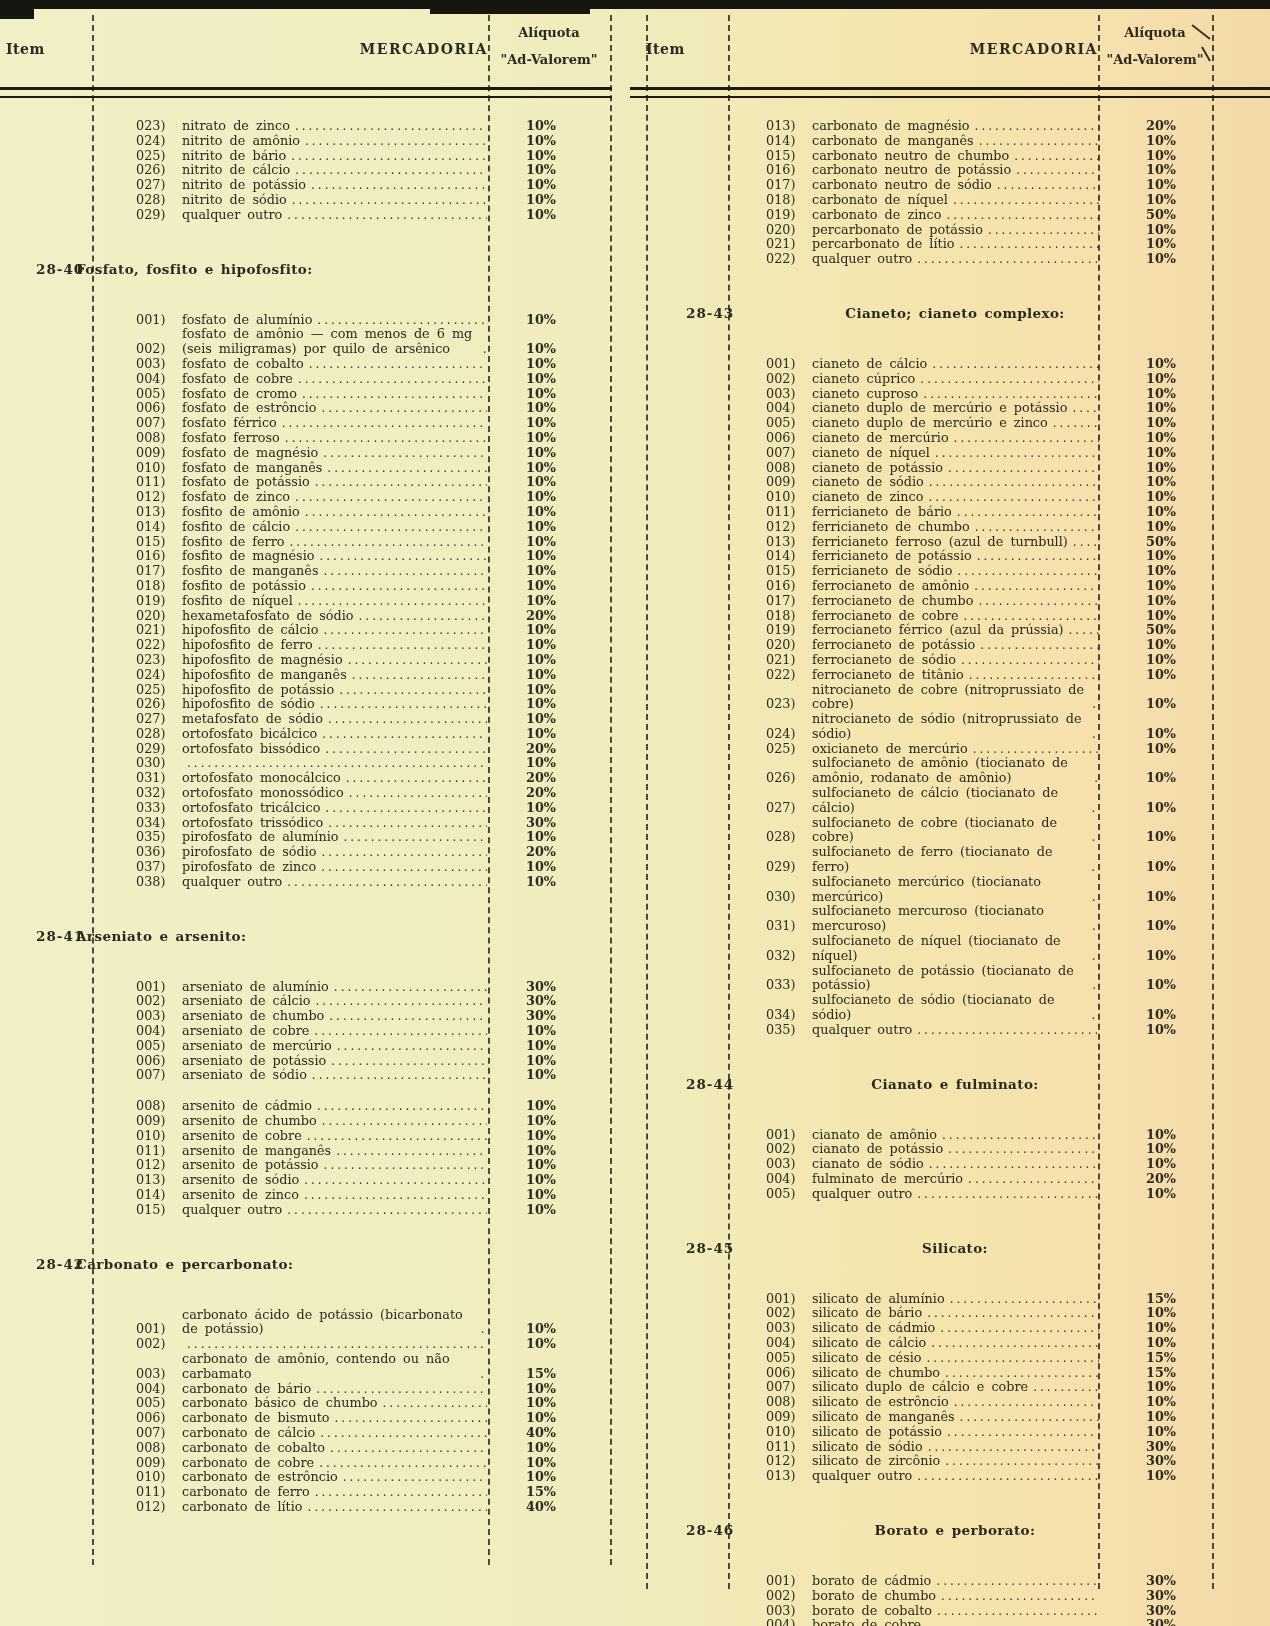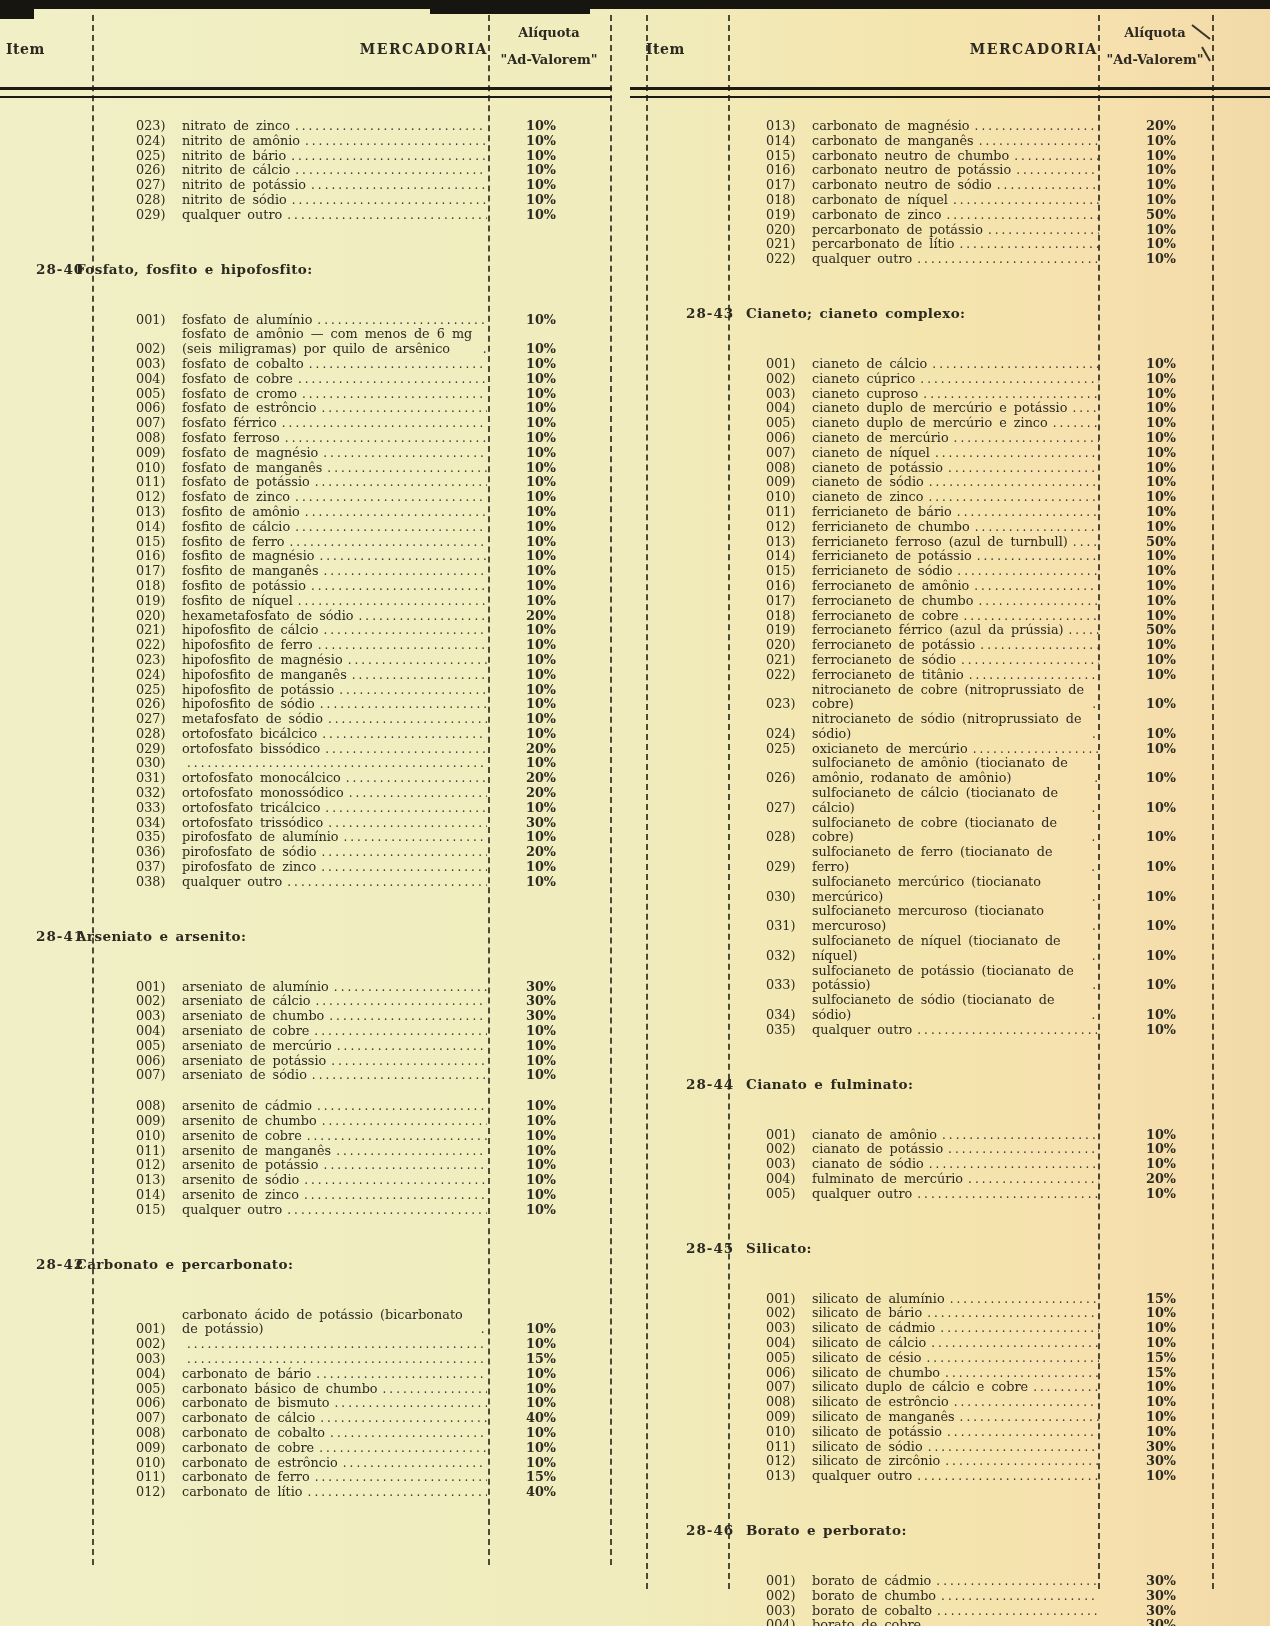--- a/index.html
+++ b/index.html
@@ -29,21 +29,21 @@
   .t-right .dblrule{left:-16px;right:-54px;}
   .penmark{position:absolute;right:2px;top:14px;width:26px;height:40px;}
 
   .tbody{position:absolute;left:0;top:96px;right:0;}
   .section{margin-top:38px;}
   .section.cont{margin-top:14px;}
   .sec-head{position:relative;min-height:16px;margin-bottom:0;}
   .code{position:absolute;top:0;font-weight:bold;font-size:13.5px;letter-spacing:1px;white-space:nowrap;}
   .t-left .code{left:30px;text-align:right;} .t-right .code{left:40px;}
   .title{font-weight:bold;font-size:13.5px;letter-spacing:.4px;word-spacing:2px;}
-  .t-left .title{margin-left:70px;} .t-right .title{margin-left:100px;}
+  .t-left .title{margin-left:70px;} .t-right .title{margin-left:48px;text-align:center;}
   .items{margin-top:36px;}
   .section.cont .items{margin-top:0;}
 
   .row{display:flex;align-items:flex-end;font-size:12.8px;line-height:14.8px;word-spacing:3px;}
   .t-left .row{padding-left:130px;} .t-right .row{padding-left:120px;}
   .row.gap{margin-top:16px;}
   .num{flex:0 0 46px;}
   .tw{flex:0 1 auto;min-width:0;}
   .lead{flex:1 1 8px;overflow:hidden;white-space:nowrap;letter-spacing:3px;font-size:12px;color:#3a372e;margin:0 3px 0 5px;}
   .val{flex:0 0 124px;box-sizing:border-box;padding-left:36px;font-weight:bold;font-size:12.8px;white-space:nowrap;}
@@ -462,20 +462,21 @@
               <div class="lead">......................................................................</div>
               <div class="val">10%</div>
             </div>
             <div class="row">
               <div class="num">002)</div>
               <div class="lead">......................................................................</div>
               <div class="val">10%</div>
             </div>
             <div class="row">
               <div class="num">003)</div>
+              <div class="tw">carbonato de amônio, contendo ou não carbamato</div>
               <div class="lead">......................................................................</div>
               <div class="val">15%</div>
             </div>
             <div class="row">
               <div class="num">004)</div>
               <div class="tw">carbonato de bário</div>
               <div class="lead">......................................................................</div>
               <div class="val">10%</div>
             </div>
             <div class="row">

